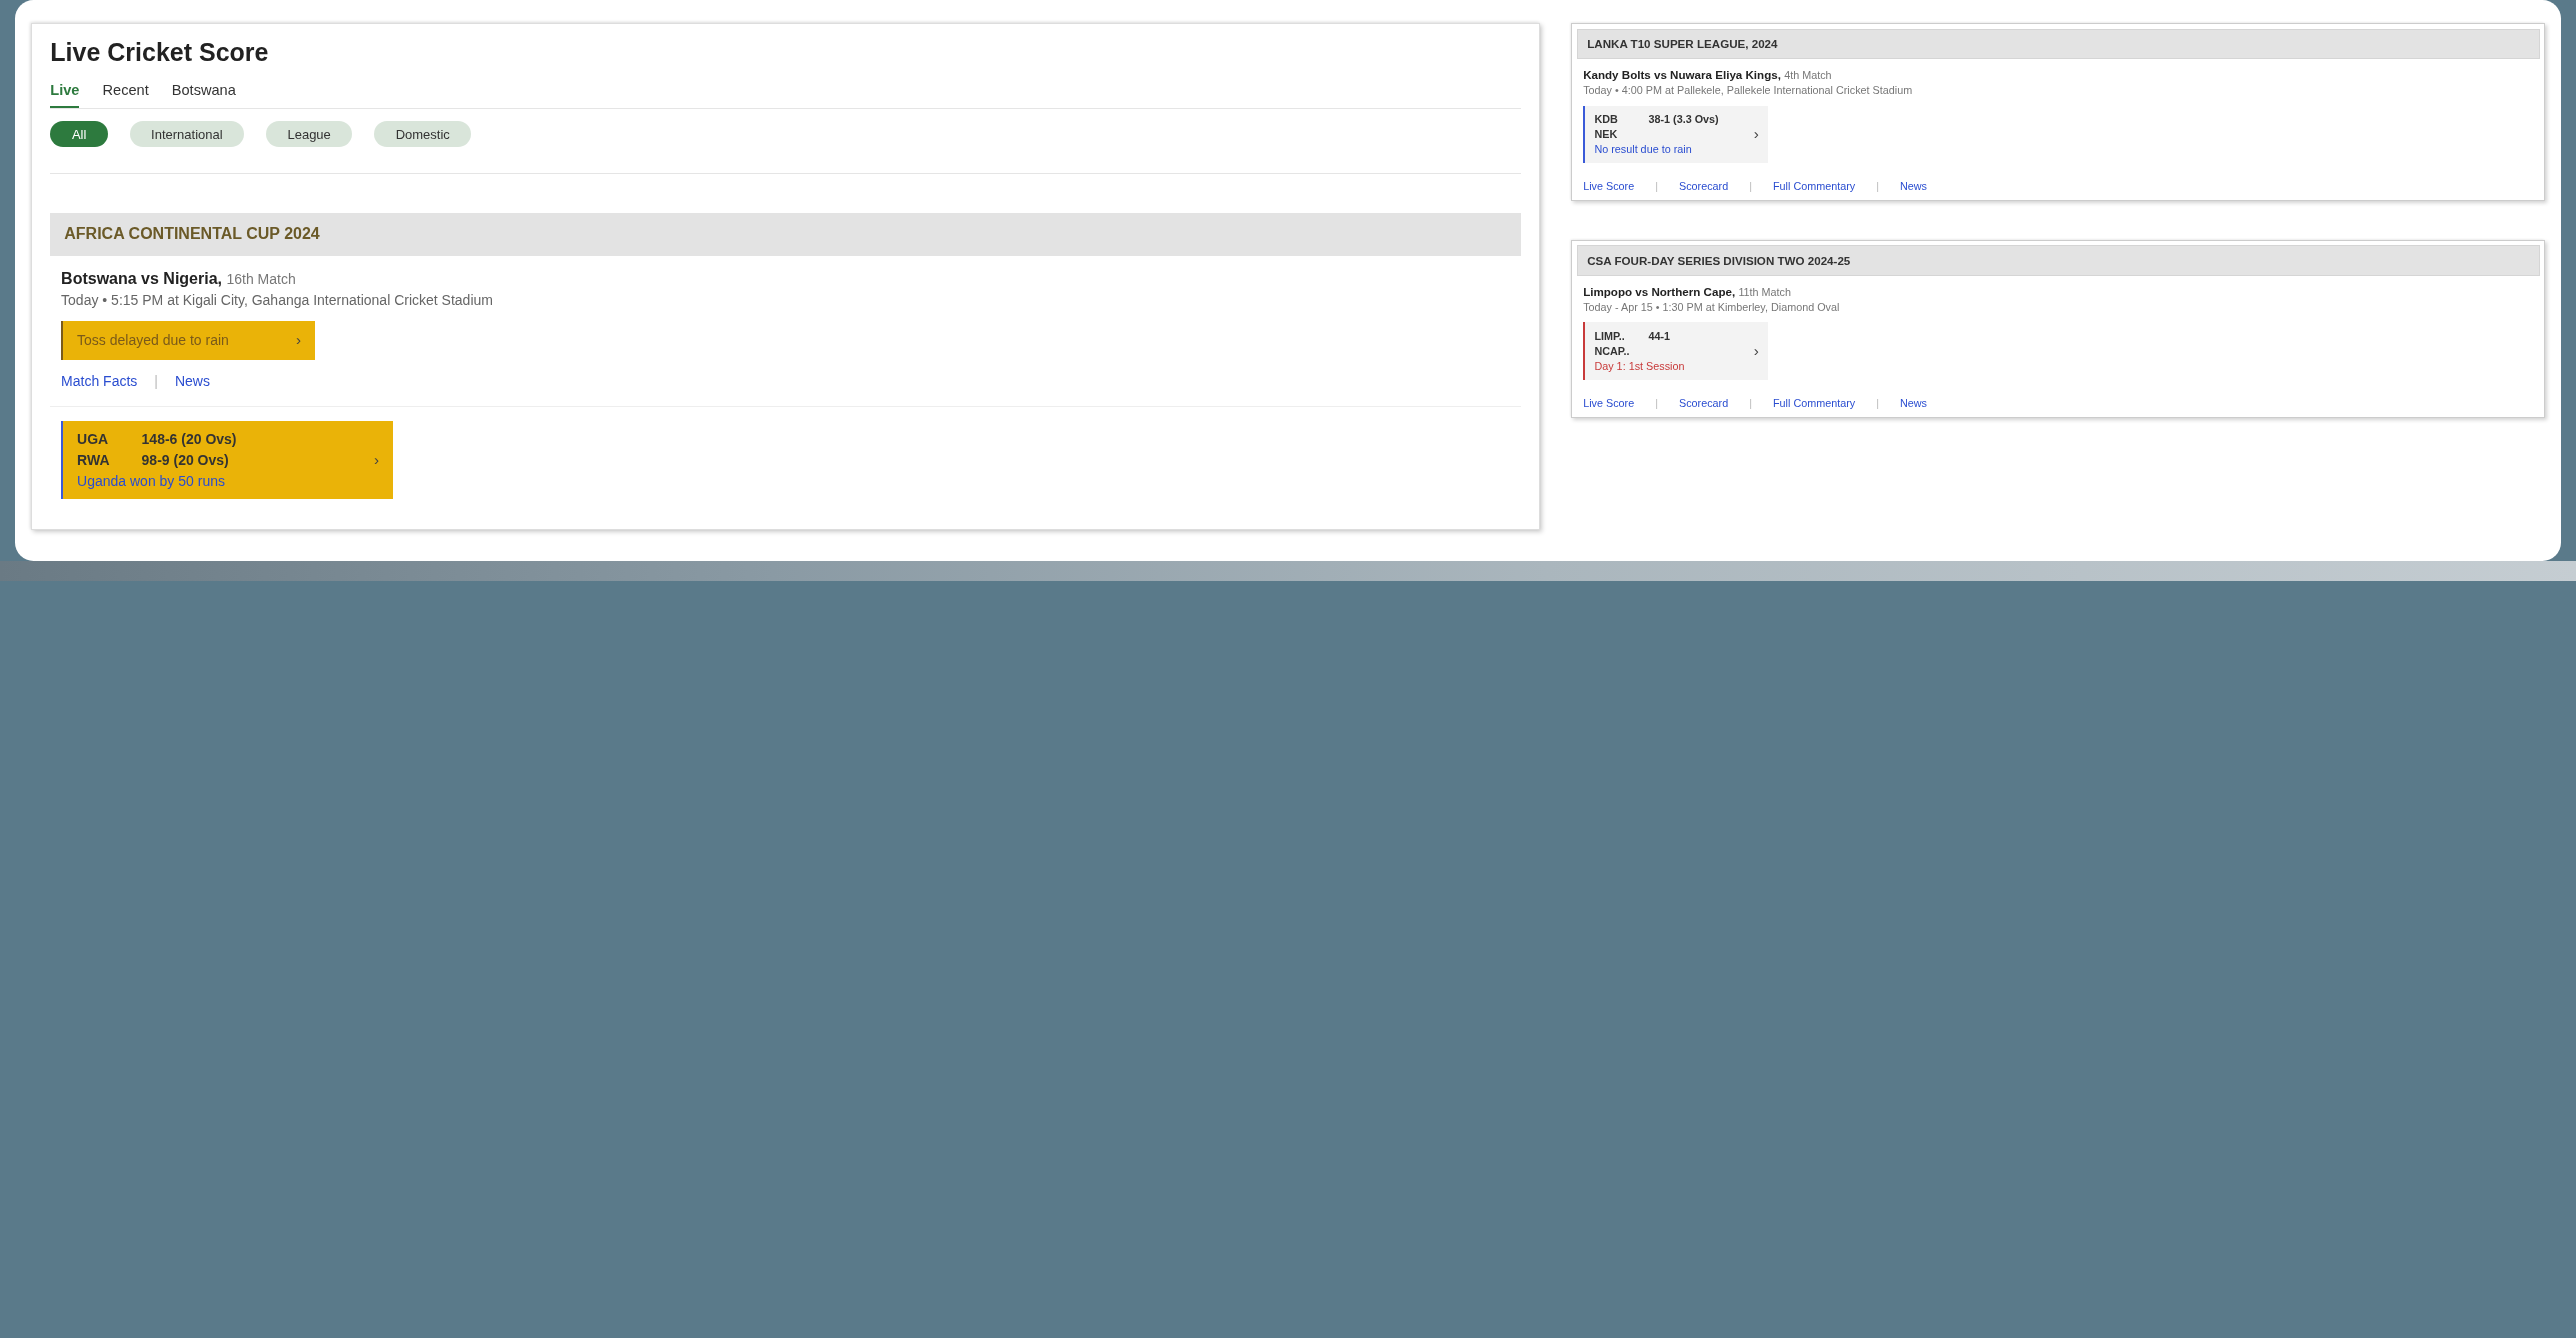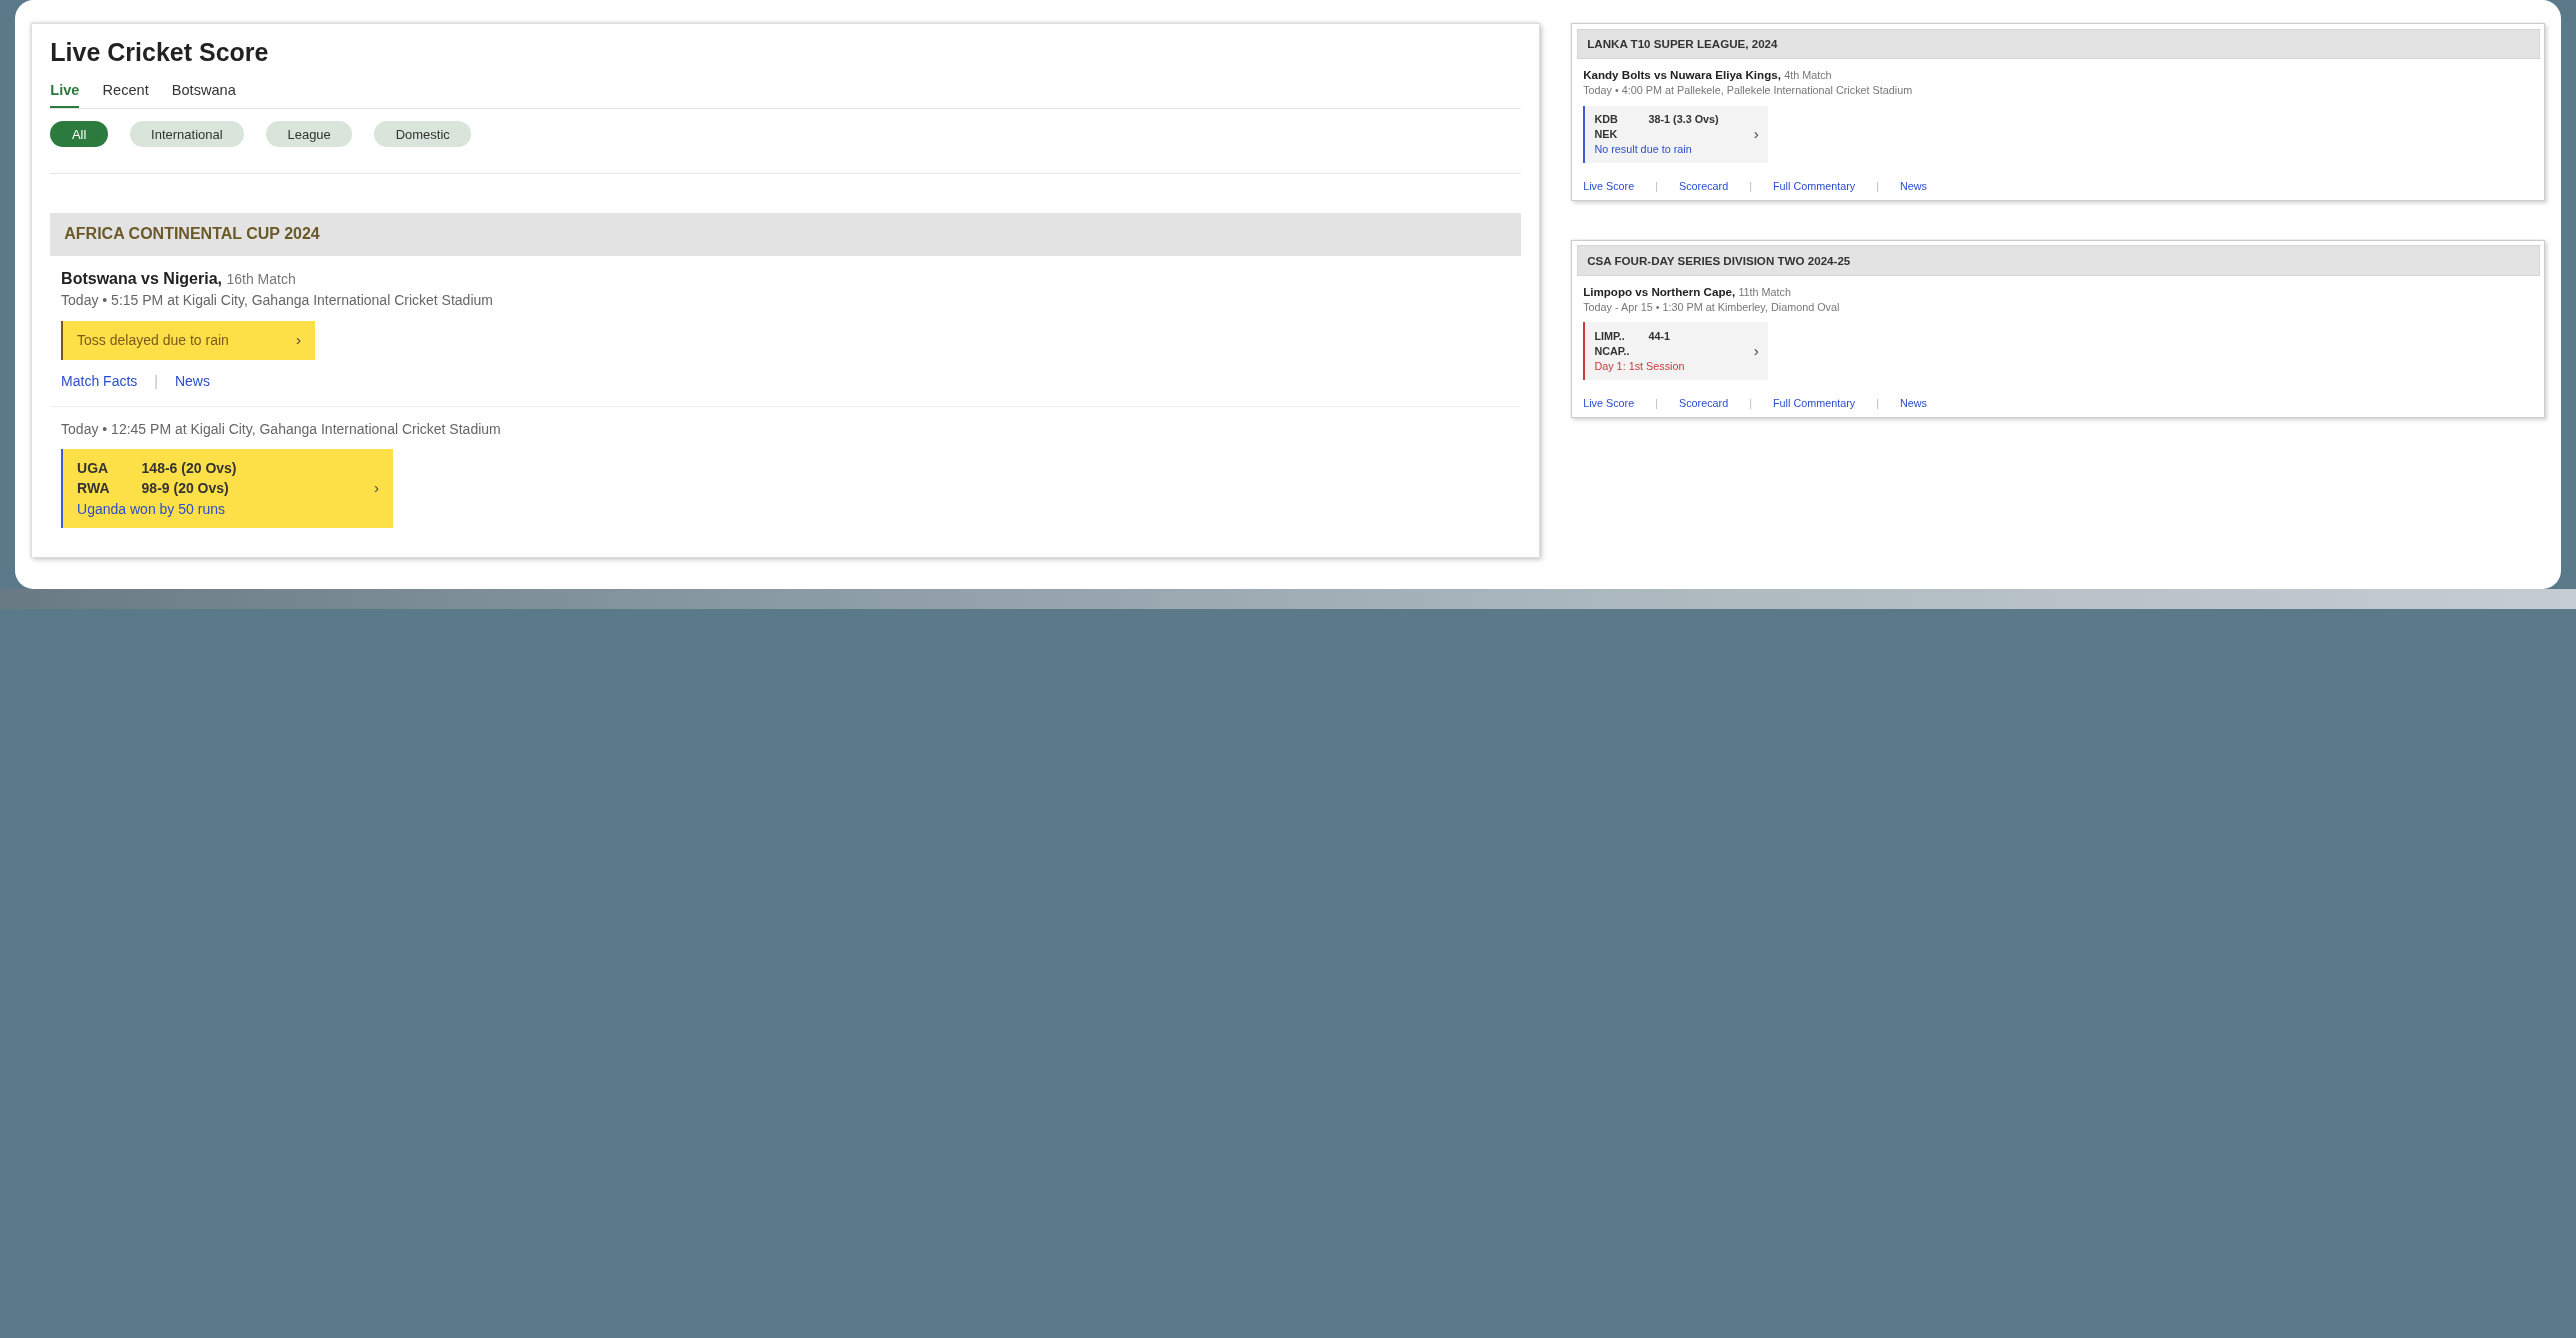--- a/index.html
+++ b/index.html
@@ -76,21 +76,21 @@
     padding: 14px 10.8px 17px 10.8px;
     border-bottom: 0.8px solid #eee;
   }
   .match-block:last-child { border-bottom: none; }
   .match-title { font-size: 16px; color: #222; margin-bottom: 4.6px; }
   .match-title .teams { font-weight: bold; }
   .match-title .meta { color: #777; font-size: 14px; }
   .match-sub { font-size: 14px; color: #666; margin-bottom: 12.3px; }
   
   .score-box {
-    background: #fde047;
+    background: #eab308;
     border-left: 2.3px solid #7a5a1a;
     padding: 10.8px 14px;
     display: flex;
     justify-content: space-between;
     align-items: center;
     margin-bottom: 12.3px;
     cursor: pointer;
     max-width: 254px;
   }
   .score-box.blue-bar { border-left-color: #3a5ad8; max-width: 332px; }
@@ -185,21 +185,20 @@
                   </div>
                   <span class="chev">›</span>
                 </div>
                 <div class="link-row">
                   <a>Match Facts</a>
                   <span class="link-sep">|</span>
                   <a>News</a>
                 </div>
               </div>
               <div class="match-block">
-                <div class="match-sub">Today  •  12:45 PM at Kigali City, Gahanga International Cricket Stadium</div>
                 <div class="score-box blue-bar">
                   <div>
                     <div class="score-lines">
                       <div class="score-line">
                         <span class="abbr">UGA</span>
                         <span class="val">148-6 (20 Ovs)</span>
                       </div>
                       <div class="score-line">
                         <span class="abbr">RWA</span>
                         <span class="val">98-9 (20 Ovs)</span>

